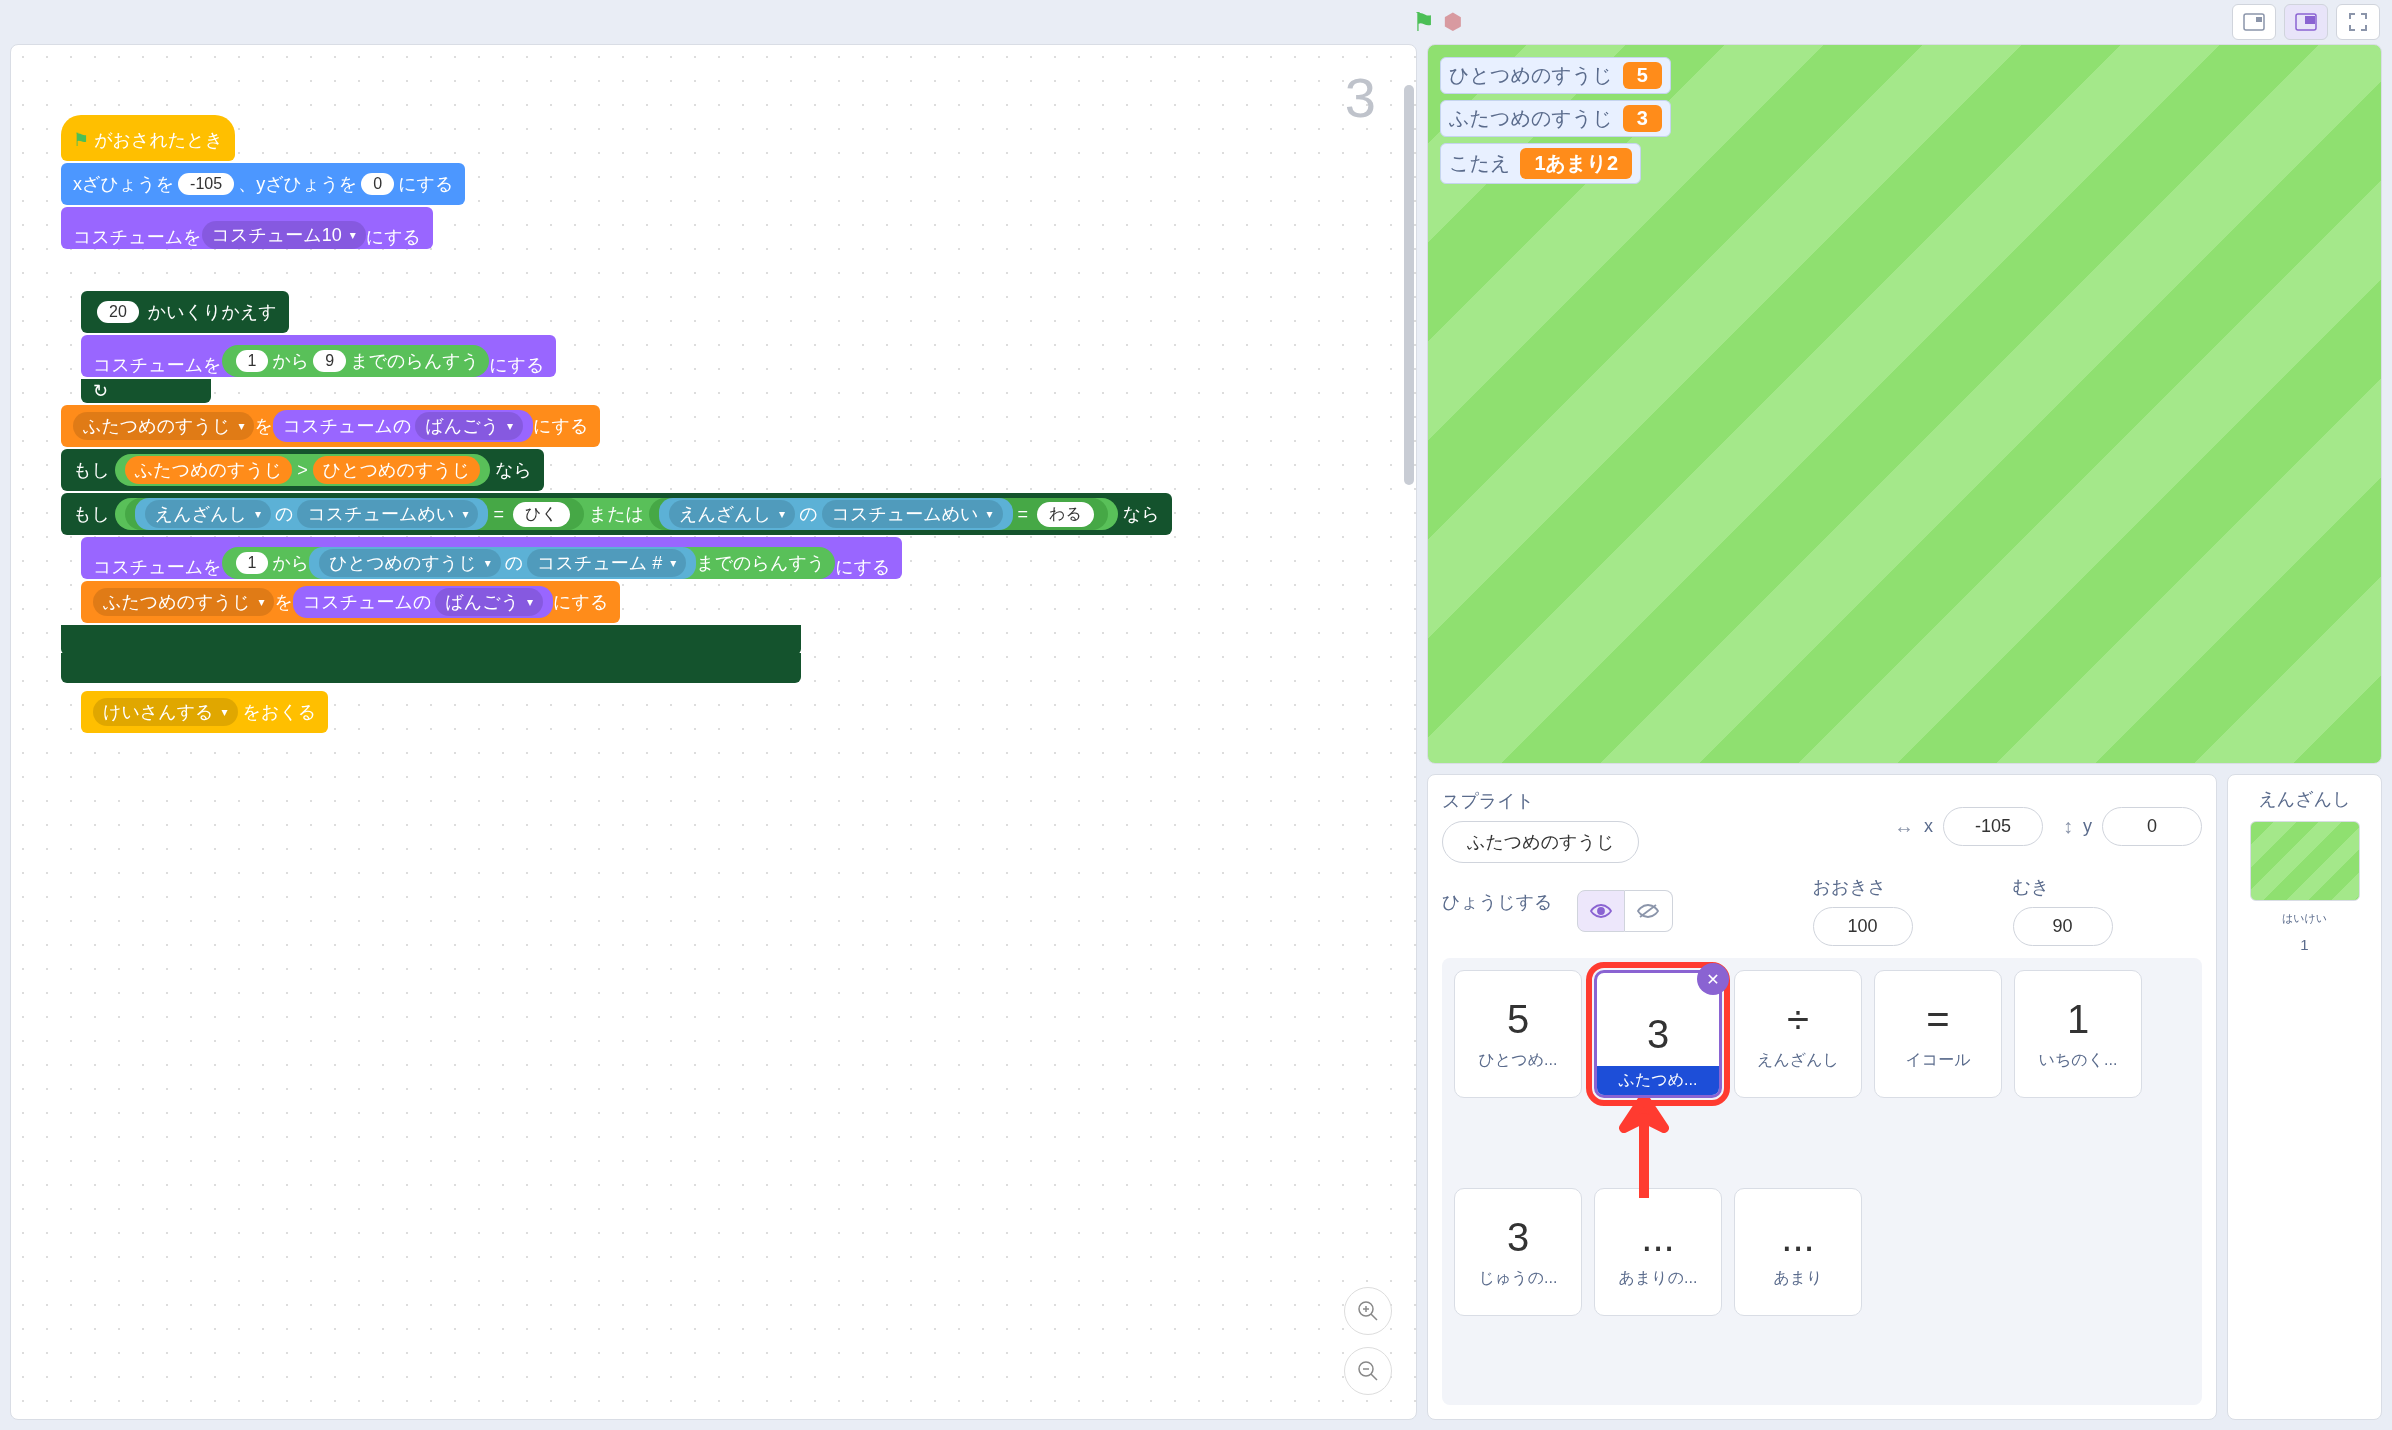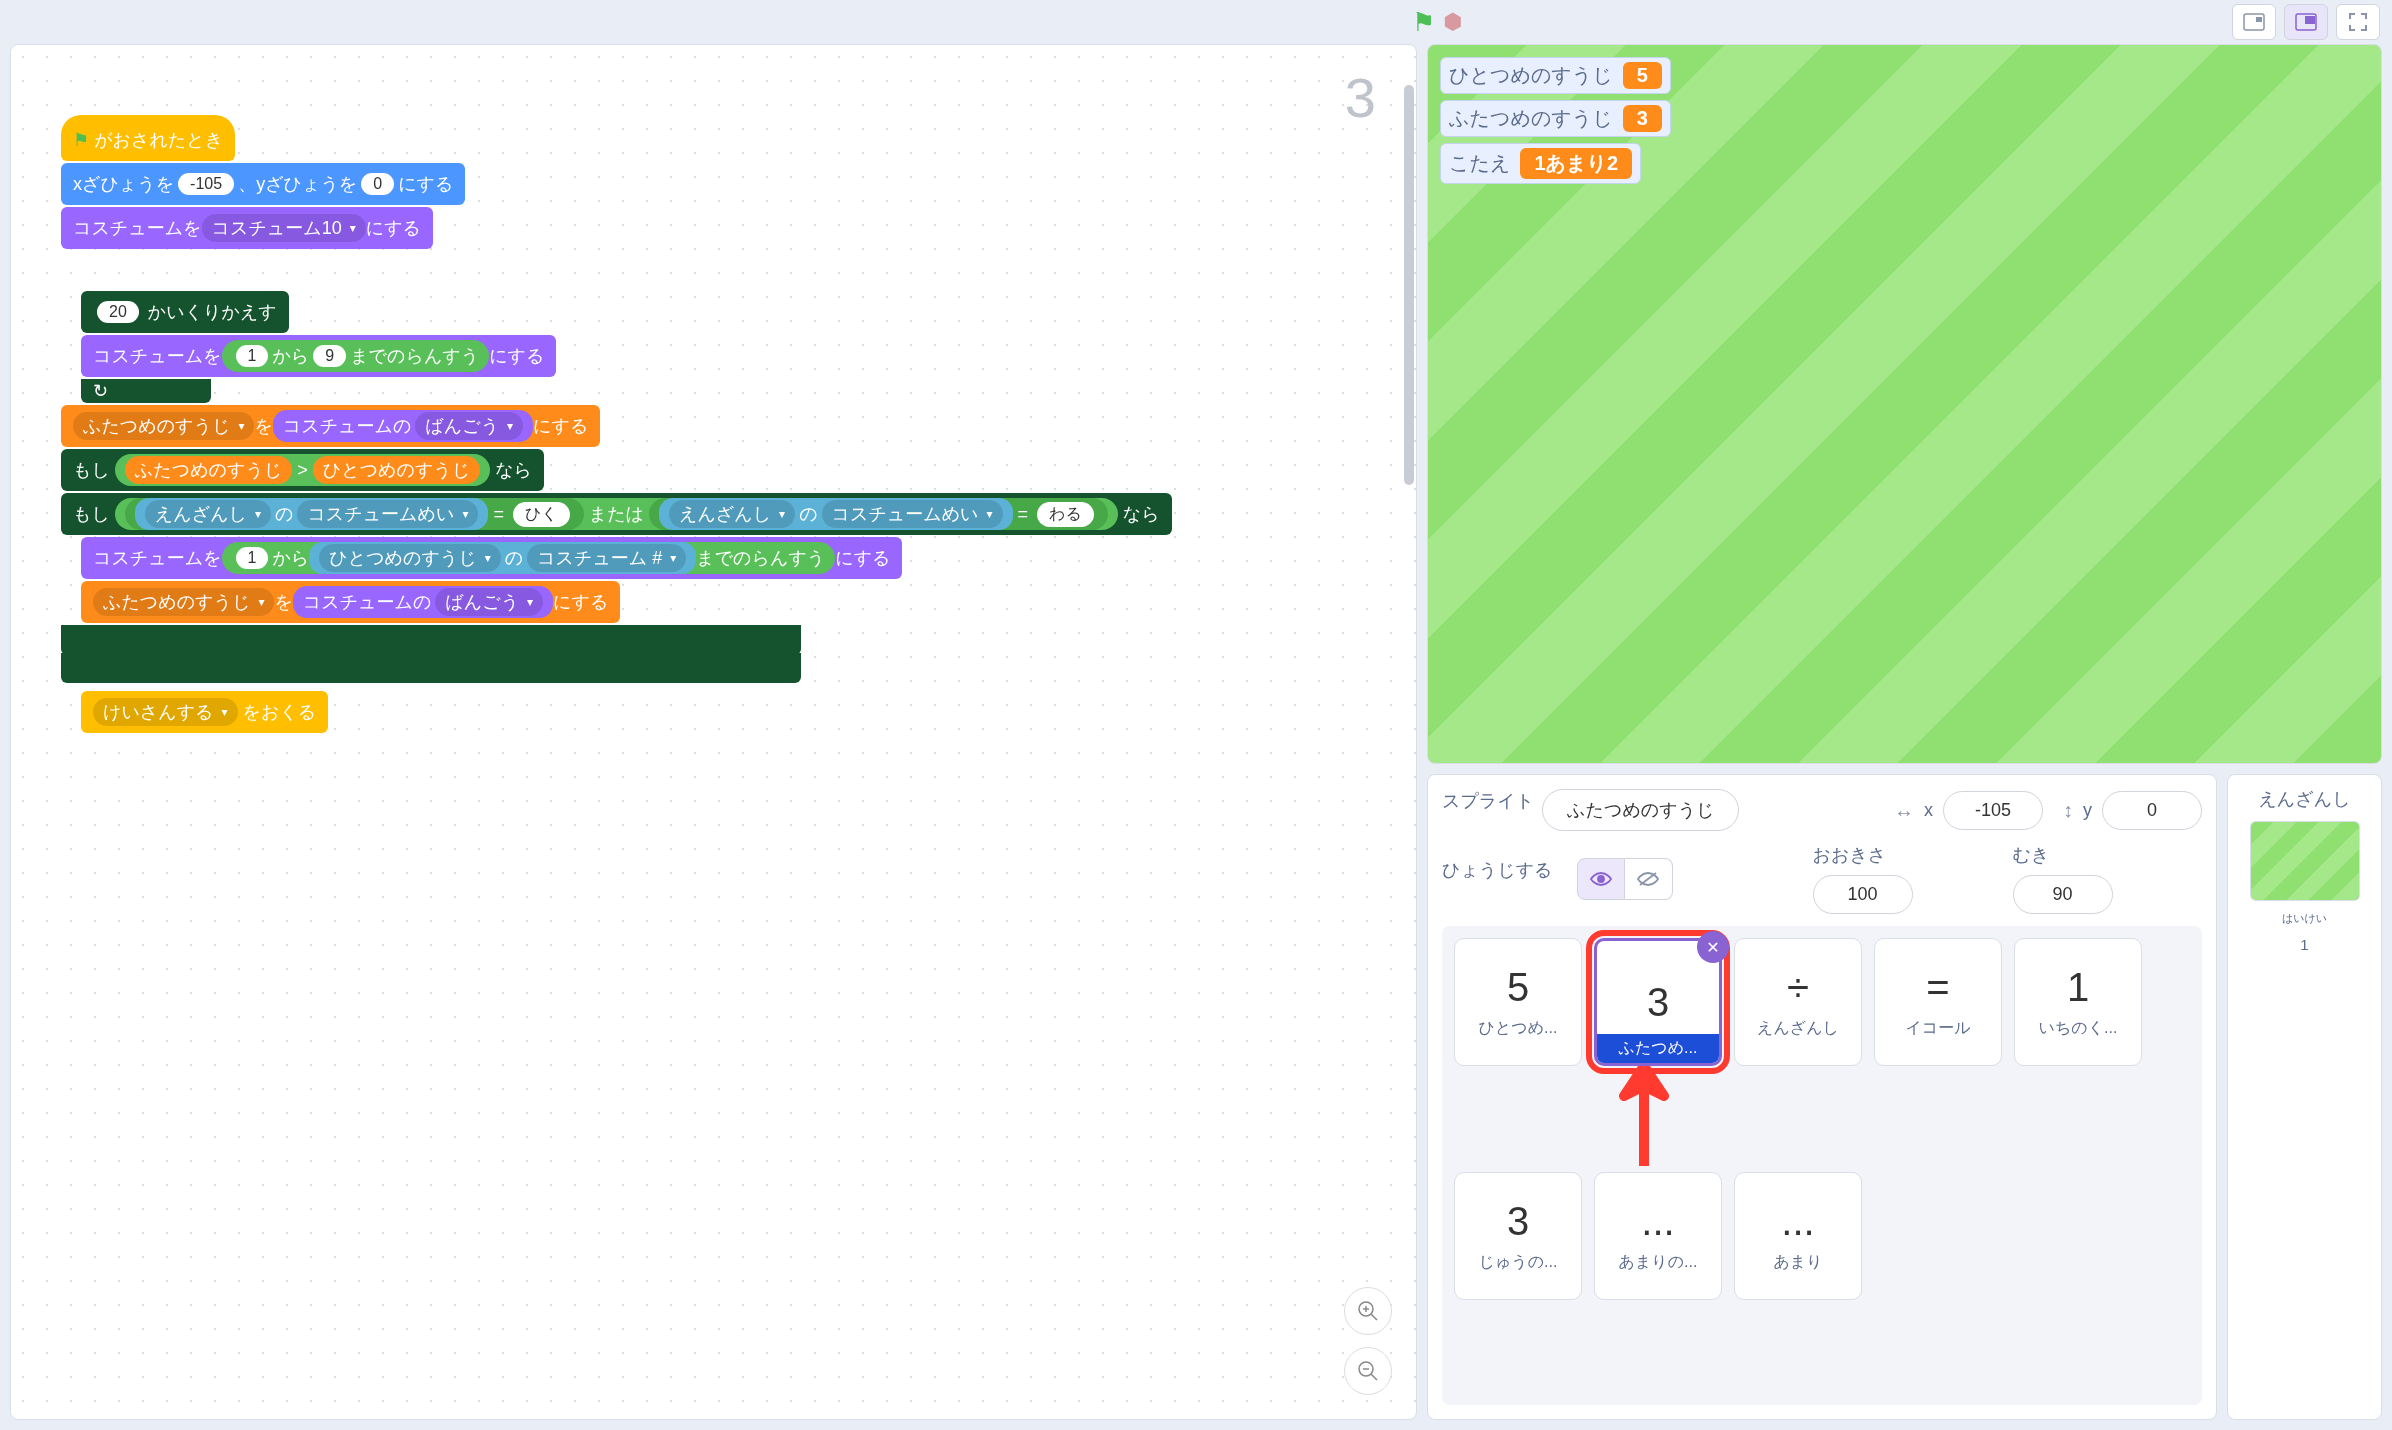--- a/index.html
+++ b/index.html
@@ -17,21 +17,21 @@
 .workspace { flex: 1; background: #fff; border-radius: 8px; border: 1px solid #d9dde5; position: relative; overflow: hidden; }
 .ws-inner { position: absolute; inset: 0; background-image: radial-gradient(circle, #ddd 1px, transparent 1px); background-size: 24px 24px; background-position: 0 0; }
 .ws-label { position: absolute; top: 20px; right: 40px; font-size: 56px; color: #bfc3cb; font-weight: 400; }
 
 .block-area { position: absolute; top: 70px; left: 50px; }
 
 .blk { display: inline-flex; align-items: center; height: 42px; padding: 0 12px; color: #fff; font-size: 18px; border-radius: 6px; white-space: nowrap; margin-bottom: 2px; font-weight: 500; }
 .blk-hat { border-radius: 20px 20px 6px 6px; padding-top: 4px; height: 46px; }
 .b-event { background: #ffbf00; }
 .b-motion { background: #4c97ff; }
-.b-looks { background: #9966ff; }
+.b-looks { background: #9966ff; align-items: flex-end; }
 .b-control { background: #14532d; align-items: center; }
 .b-data { background: #ff8c1a; }
 .b-op { background: #59c059; border-radius: 20px; padding: 2px 10px; display: inline-flex; align-items: center; height: 32px; }
 
 .pill-white { background: #fff; color: #333; border-radius: 16px; padding: 2px 12px; font-size: 16px; display: inline-block; margin: 0 4px; }
 .pill-dd { background: rgba(0,0,0,0.12); border-radius: 14px; padding: 2px 10px; display: inline-flex; align-items: center; gap: 4px; }
 .pill-var { background: #ff8c1a; border-radius: 14px; padding: 2px 10px; display: inline-flex; align-items: center; }
 .pill-sense { background: #5cb1d6; border-radius: 14px; padding: 2px 10px; display: inline-flex; align-items: center; gap: 4px; }
 .pill-looks { background: #9966ff; border-radius: 14px; padding: 2px 10px; display: inline-flex; align-items: center; gap: 4px; }
 .dd-arrow::after { content: "▾"; font-size: 12px; margin-left: 4px; }
@@ -280,21 +280,21 @@
         <div class="monitor">
           <span>こたえ</span>
           <span class="val">1あまり2</span>
         </div>
       </div>
     </div>
 
     <div class="bottom-row">
       <div class="sprite-panel">
         <div class="sp-row">
-          <div style="display:flex; flex-direction:row; gap:8px">
+          <div style="display:flex; flex-direction:column; gap:8px">
             <span class="sp-label">スプライト</span>
             <span class="sp-name-input">ふたつめのすうじ</span>
           </div>
           <div class="xy-group" style="margin-left:auto">
             <span class="xy-icon">↔</span>
             <span class="sp-label">x</span>
             <span class="sp-input">-105</span>
           </div>
           <div class="xy-group">
             <span class="xy-icon">↕</span>

